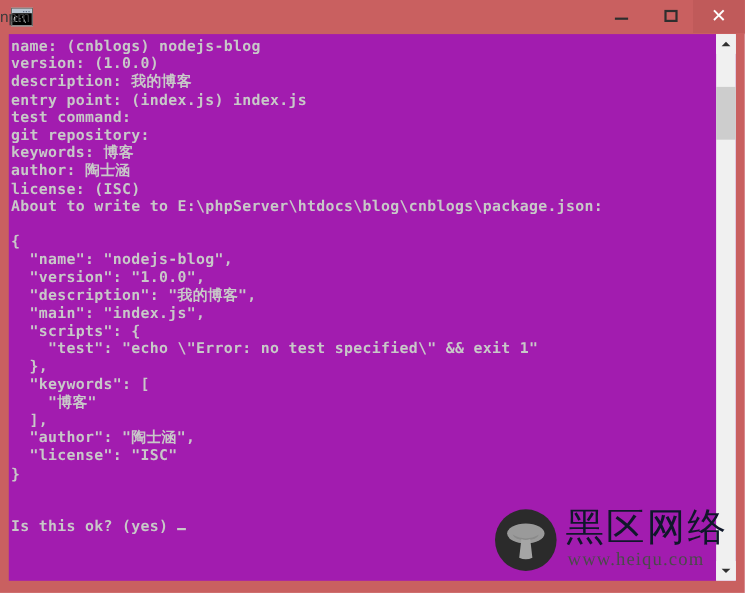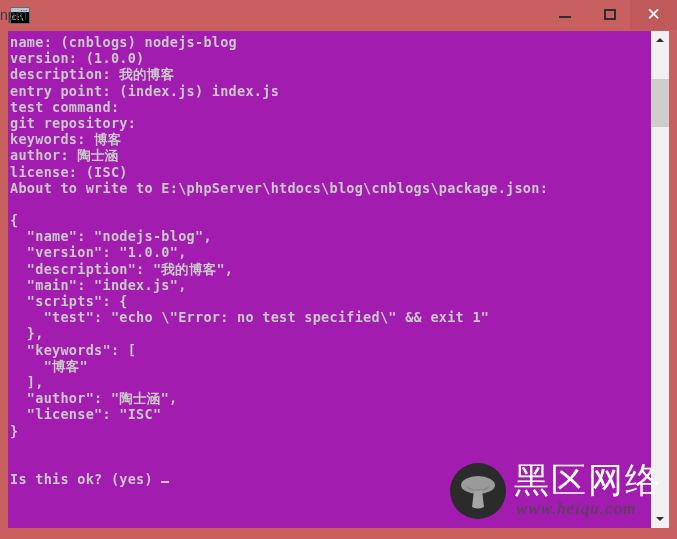--- a/index.html
+++ b/index.html
@@ -228,30 +228,29 @@
     border-radius: 50%;
     background: #2b2b2b;
   }
   .wm-cn {
     position: absolute;
     left: 74px;
     top: 6px;
     font-family: "DejaVu Sans", sans-serif;
     font-size: 35px;
     line-height: 38px;
-    color: #ffffff;
+    color: #0f172a;
     letter-spacing: 2px;
     white-space: nowrap;
   }
   .wm-url {
     position: absolute;
     left: 76px;
     top: 44px;
     font-family: "Liberation Serif", serif;
-    font-style: italic;
     font-size: 17px;
     color: #4a4a4a;
     letter-spacing: 1px;
     white-space: nowrap;
   }
 </style>
 </head>
 <body>
 
 <div class="window">

